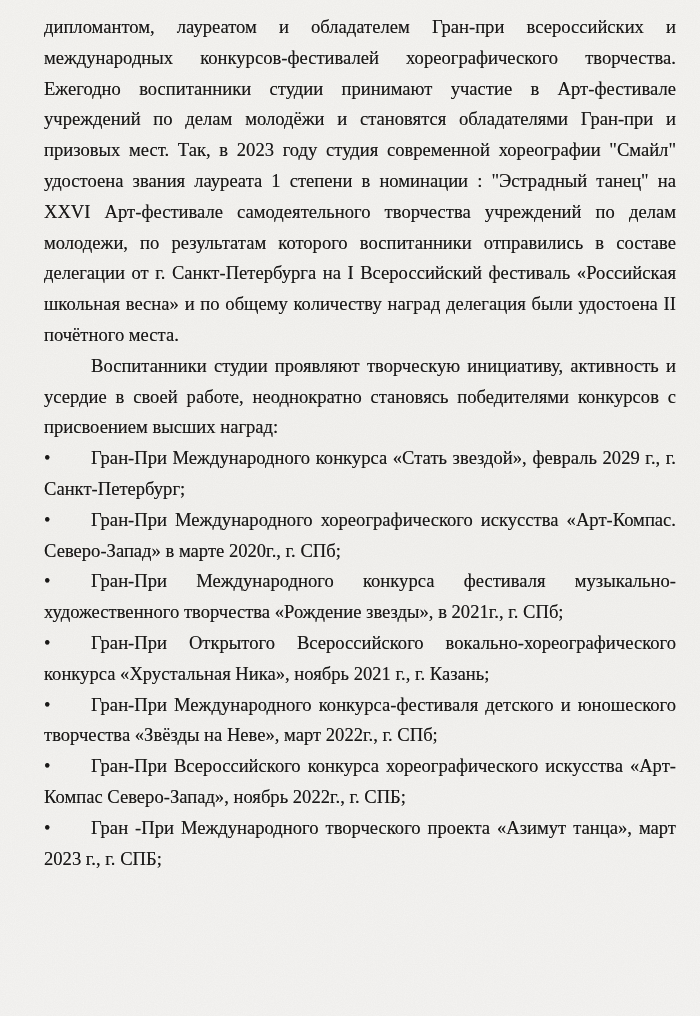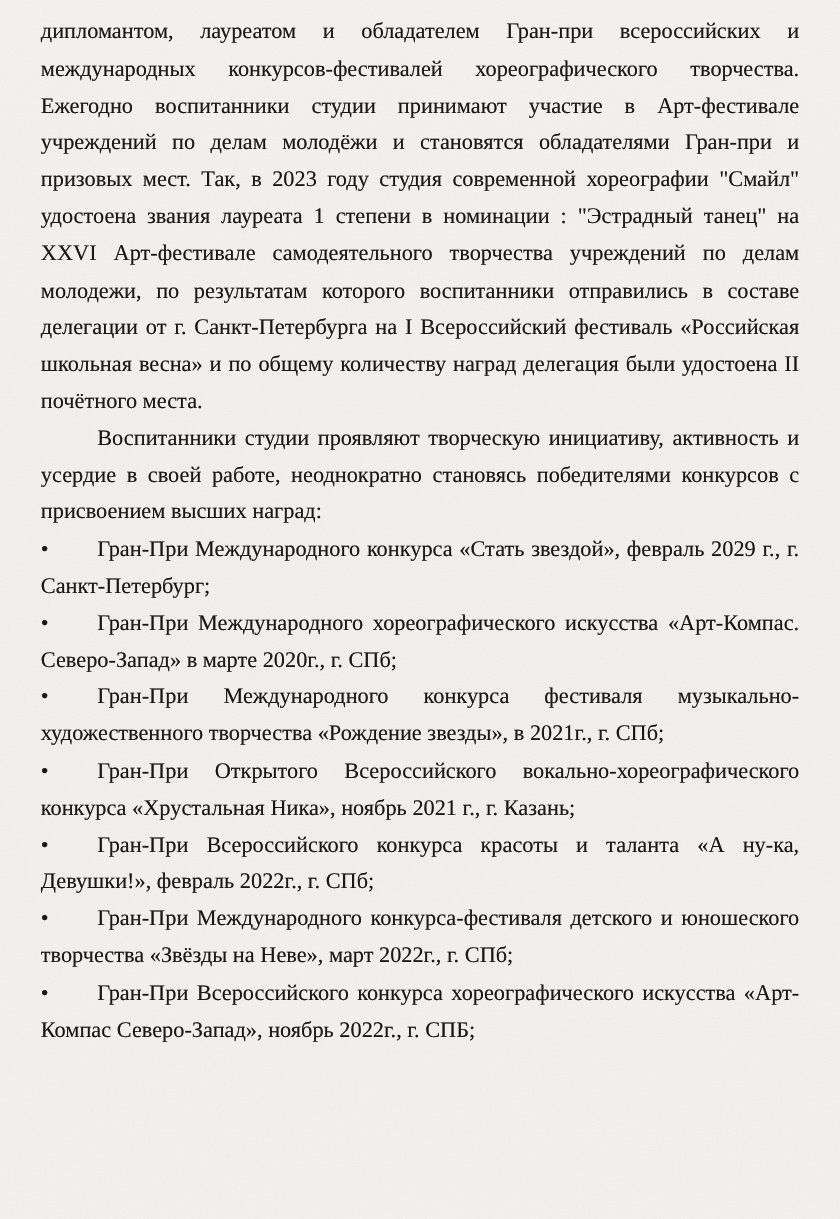--- a/index.html
+++ b/index.html
@@ -13,21 +13,21 @@
     height: 1016px;
     overflow: hidden;
     background: linear-gradient(180deg, #f8f7f4 0%, #f6f5f2 55%, #f8f7f5 100%);
     color: #171615;
     font-family: "Liberation Serif", "DejaVu Serif", serif;
     font-size: 18.6px;
     line-height: 30.8px;
   }
   .content {
     position: absolute;
-    left: 34px;
+    left: 44px;
     top: 12px;
     width: 632px;
     text-align: justify;
     text-shadow: 0 0 0.55px rgba(23, 22, 21, 0.55);
   }
   .content p {
     margin: 0;
     padding: 0;
   }
   .para-indent {
@@ -58,26 +58,26 @@
 
     <p class="bullet-item"><span class="marker">•</span><span>Гран-При Международного конкурса «Стать звездой», февраль 2029 г., г. Санкт-Петербург;</span></p>
 
     <p class="bullet-item"><span class="marker">•</span><span>Гран-При Международного хореографического искусства «Арт-Компас. Северо-Запад» в марте 2020г., г. СПб;</span></p>
 
     <p class="bullet-item"><span class="marker">•</span><span>Гран-При Международного конкурса фестиваля музыкально-художественного творчества «Рождение звезды», в 2021г., г. СПб;</span></p>
 
     <p class="bullet-item"><span class="marker">•</span><span>Гран-При Открытого Всероссийского вокально-хореографического конкурса «Хрустальная Ника», ноябрь 2021 г., г. Казань;</span></p>
 
 
-    <p class="bullet-item"><span class="marker">•</span><span>Гран-При Всероссийского конкурса красоты и таланта «А ну-ка, Девушки!», февраль 2022г., г. СПб;</span></p>
 
     <p class="bullet-item"><span class="marker">•</span><span>Гран-При Международного конкурса-фестиваля детского и юношеского творчества «Звёзды на Неве», март 2022г., г. СПб;</span></p>
 
     <p class="bullet-item"><span class="marker">•</span><span>Гран-При Всероссийского конкурса хореографического искусства «Арт-Компас Северо-Запад», ноябрь 2022г., г. СПБ;</span></p>
 
+    <p class="bullet-item"><span class="marker">•</span><span>Гран -При Международного творческого проекта «Азимут танца», март 2023 г., г. СПБ;</span></p>
 
   </div>
 
   <svg class="grain" width="700" height="1016" aria-hidden="true">
     <filter id="grainF">
       <feTurbulence type="fractalNoise" baseFrequency="0.9" numOctaves="2" seed="7"></feTurbulence>
       <feColorMatrix type="matrix" values="0 0 0 0 0.1  0 0 0 0 0.1  0 0 0 0 0.1  0.55 0.55 0.55 0 0"></feColorMatrix>
     </filter>
     <rect width="700" height="1016" filter="url(#grainF)" opacity="0.05"></rect>
   </svg>

